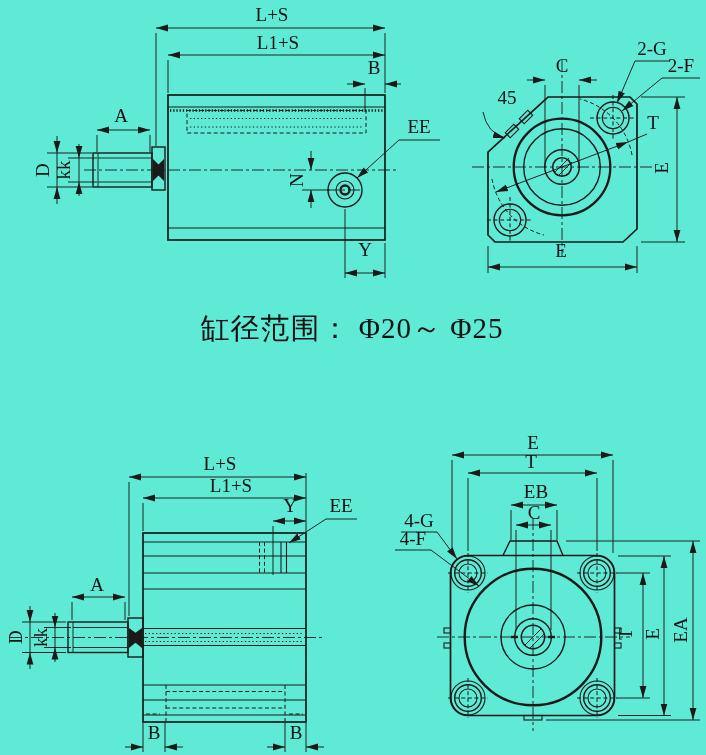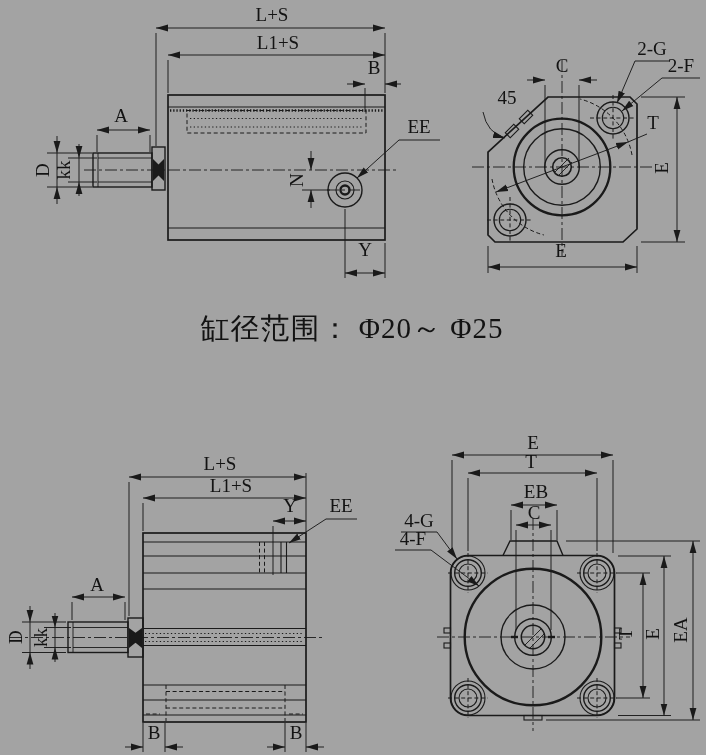--- a/index.html
+++ b/index.html
@@ -1,16 +1,16 @@
 <!DOCTYPE html>
 <html><head>
 <meta charset="utf-8">
 <style>
   html,body{margin:0;padding:0;background:#ffffff;}
-  .sheet{position:relative;width:706px;height:755px;background:#a3a3a3;overflow:hidden;
+  .sheet{position:relative;width:706px;height:755px;background:#5eead4;overflow:hidden;
          font-family:"Liberation Serif", serif;}
   svg{position:absolute;left:0;top:0;}
   svg text{fill:#131313;font-family:"Liberation Serif", serif;}
   .ln{stroke:#1a1a1a;fill:none;}
   .w17{stroke-width:1.7;}
   .w14{stroke-width:1.4;}
   .w12{stroke-width:1.1;}
   .thin{stroke-width:0.9;}
   .dim{stroke:#1a1a1a;stroke-width:0.95;fill:none;}
   .cl{stroke:#1a1a1a;stroke-width:0.9;fill:none;stroke-dasharray:12 3 3 3;}

